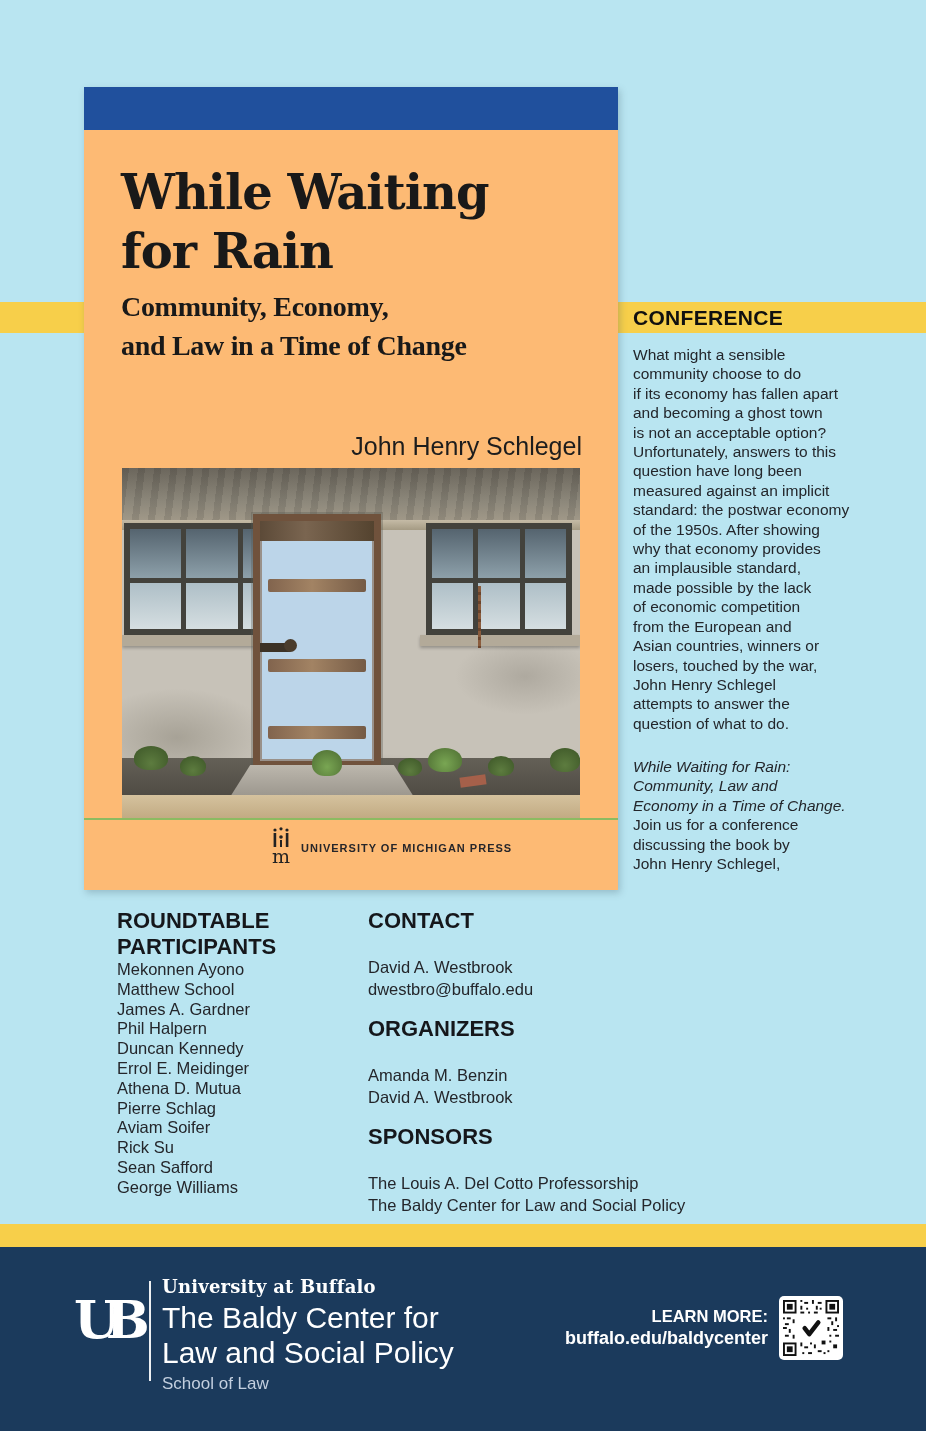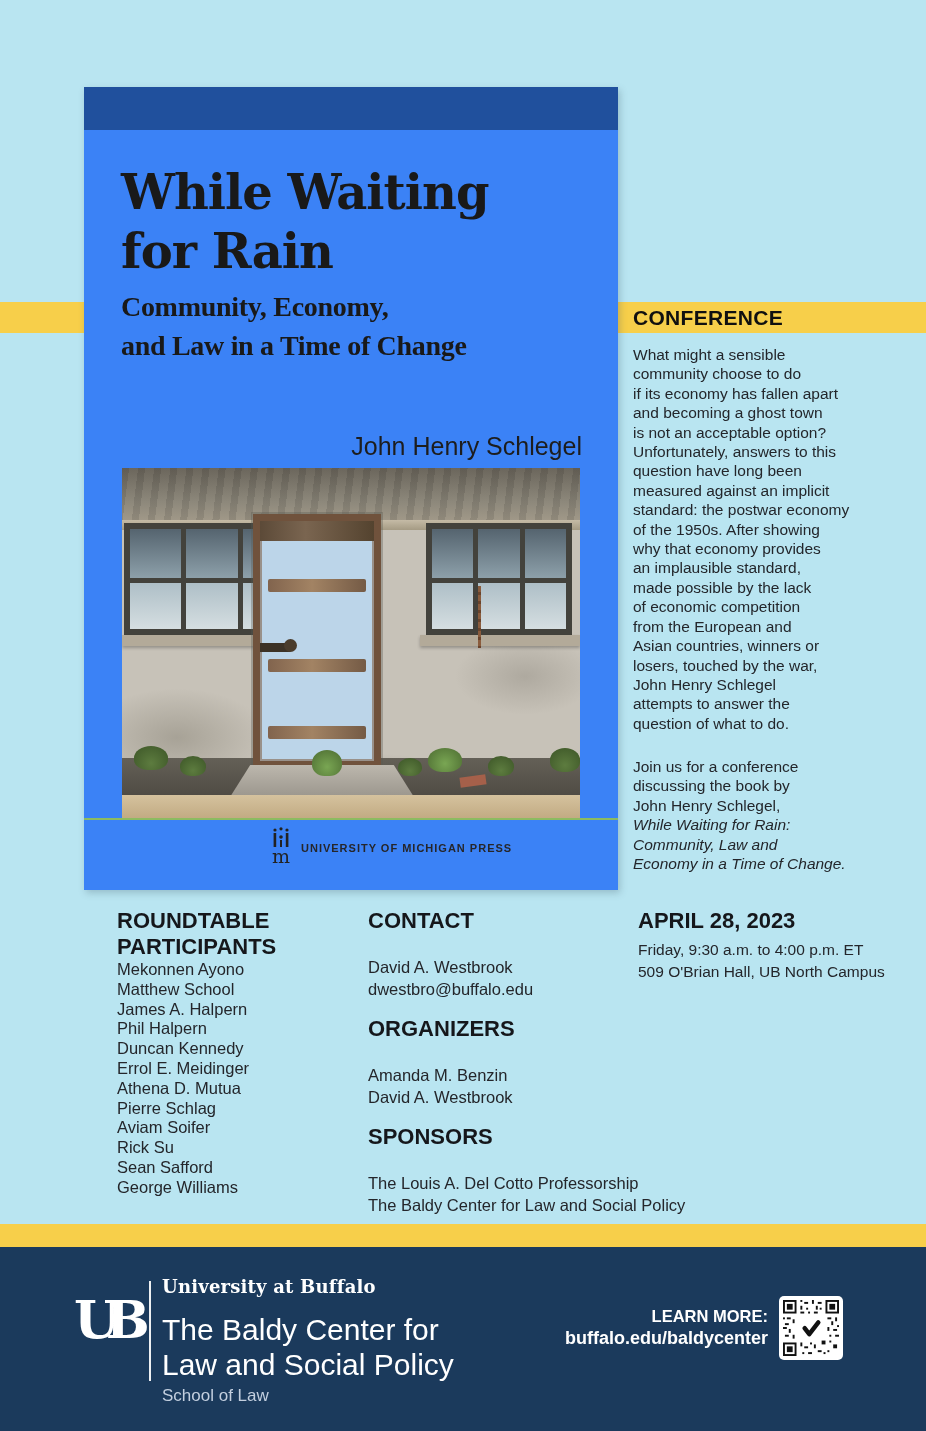--- a/index.html
+++ b/index.html
@@ -16,21 +16,21 @@
   .conf-title { position:absolute; left:633px; top:302px; height:31px; line-height:31px;
     font-size:21px; font-weight:700; color:#101010; letter-spacing:.3px; }
   .conf-body { position:absolute; left:633px; top:345px; width:278px; font-size:15.5px;
     line-height:19.4px; color:#23262b; white-space:pre-line; }
   .conf-invite { position:absolute; left:633px; top:757px; width:278px; font-size:15.5px;
     line-height:19.4px; color:#23262b; }
   .conf-invite .pre { white-space:pre-line; display:block; }
   .conf-invite .italic { font-style:italic; }
 
   
-  .cover { position:absolute; left:84px; top:87px; width:534px; height:803px; background:#3b82f6;
+  .cover { position:absolute; left:84px; top:87px; width:534px; height:803px; background:#fdba74;
     box-shadow:2px 3px 7px rgba(60,85,100,.28); }
   .cover-bar { position:absolute; top:0; left:0; width:100%; height:43px; background:#20509d; }
   .cover-title { position:absolute; left:37px; top:76px; font-family:"DejaVu Serif", serif;
     font-weight:700; font-size:48px; line-height:59px; letter-spacing:-1px; color:#191919; white-space:pre-line; }
   .cover-subtitle { position:absolute; left:37px; top:200px; font-family:Liberation Serif, serif;
     font-weight:700; font-size:28px; line-height:39px; letter-spacing:-.3px; color:#191919; white-space:pre-line; }
   .cover-author { position:absolute; right:36px; top:345px; font-size:25px; color:#1d1d1d; }
 
   
   .photo { position:absolute; left:38px; top:381px; width:458px; height:350px; overflow:hidden;
@@ -96,21 +96,21 @@
   .event-col .lines { margin-top:5px; font-size:15.5px; line-height:21.5px; }
 
   
   .footer { position:absolute; left:0; top:1247px; width:926px; height:184px; background:#1b3a5c; }
   .ub-logo { position:absolute; left:74px; top:1289px; color:#fff; font-family:"DejaVu Serif", serif;
     font-weight:700; font-size:52px; letter-spacing:-0.26em; padding-right:16px; }
   .footer-divider { position:absolute; left:149px; top:1281px; width:2px; height:100px;
     background:rgba(255,255,255,.92); }
   .footer-text { position:absolute; left:162px; top:1276px; color:#fff; }
   .footer-univ { font-family:"DejaVu Serif", serif; font-weight:700; font-size:18px; letter-spacing:.2px; }
-  .footer-center { margin-top:15px; font-size:30px; line-height:35px; white-space:pre-line; }
+  .footer-center { margin-top:3px; font-size:30px; line-height:35px; white-space:pre-line; }
   .footer-school { margin-top:4px; font-size:17px; color:#c3cfdf; }
   .learn-more { position:absolute; right:158px; top:1305px; text-align:right; color:#fff; font-weight:700; }
   .learn-more .lbl { font-size:16.5px; line-height:22px; }
   .learn-more .url { font-size:18px; line-height:23px; }
   .qr { position:absolute; left:779px; top:1296px; width:64px; height:64px; background:#fff;
     border-radius:5px; padding:4px; }
 </style>
 </head>
 <body>
 
@@ -134,26 +134,26 @@
 an implausible standard,
 made possible by the lack
 of economic competition
 from the European and
 Asian countries, winners or
 losers, touched by the war,
 John Henry Schlegel
 attempts to answer the
 question of what to do.</div>
   <div class="conf-invite">
+    <span class="pre italic">While Waiting for Rain:
+Community, Law and
+Economy in a Time of Change.</span>
     <span class="pre">Join us for a conference
 discussing the book by
 John Henry Schlegel,</span>
-    <span class="pre italic">While Waiting for Rain:
-Community, Law and
-Economy in a Time of Change.</span>
   </div>
 
   <div class="cover">
     <div class="cover-bar"></div>
     <div class="cover-title">While Waiting
 for Rain</div>
     <div class="cover-subtitle">Community, Economy,
 and Law in a Time of Change</div>
     <div class="cover-author">John Henry Schlegel</div>
 
@@ -219,21 +219,21 @@
       <span class="press-text">UNIVERSITY OF MICHIGAN PRESS</span>
     </div>
   </div>
 
   <div class="roundtable">
     <h3 class="sec">ROUNDTABLE
 PARTICIPANTS</h3>
     <div class="names">
       <div>Mekonnen Ayono</div>
       <div>Matthew School</div>
-      <div>James A. Halpern</div>
+      <div>James A. Gardner</div>
       <div>Phil Halpern</div>
       <div>Duncan Kennedy</div>
       <div>Errol E. Meidinger</div>
       <div>Athena D. Mutua</div>
       <div>Pierre Schlag</div>
       <div>Aviam Soifer</div>
       <div>Rick Su</div>
       <div>Sean Safford</div>
       <div>George Williams</div>
     </div>
@@ -252,27 +252,20 @@
       <div>David A. Westbrook</div>
     </div>
     <div class="gap"></div>
     <h3 class="sec">SPONSORS</h3>
     <div class="lines">
       <div>The Louis A. Del Cotto Professorship</div>
       <div>The Baldy Center for Law and Social Policy</div>
     </div>
   </div>
 
-  <div class="event-col">
-    <h3 class="sec">APRIL 28, 2023</h3>
-    <div class="lines">
-      <div>Friday, 9:30 a.m. to 4:00 p.m. ET</div>
-      <div>509 O'Brian Hall, UB North Campus</div>
-    </div>
-  </div>
 
   <div class="footer"></div>
   <div class="ub-logo">UB</div>
   <div class="footer-divider"></div>
   <div class="footer-text">
     <div class="footer-univ">University at Buffalo</div>
     <div class="footer-center">The Baldy Center for
 Law and Social Policy</div>
     <div class="footer-school">School of Law</div>
   </div>

